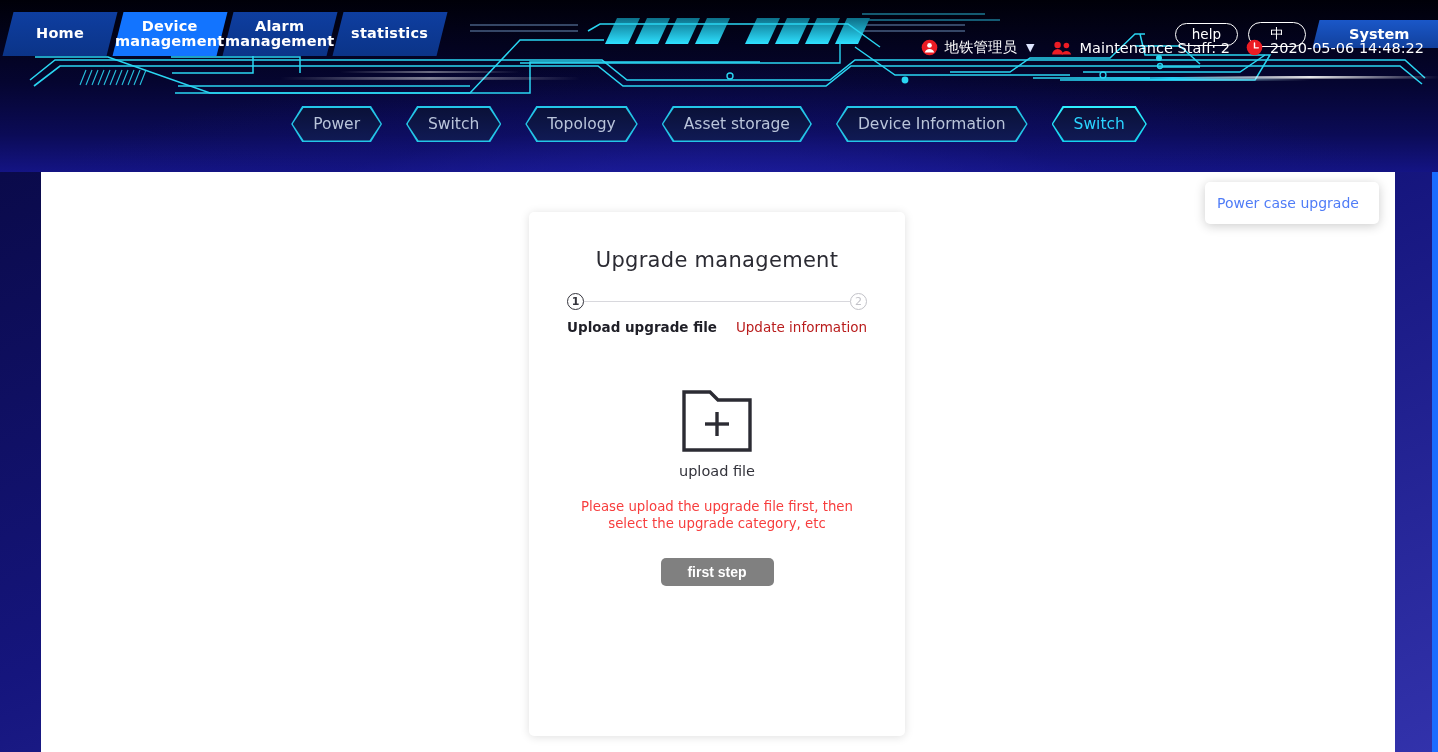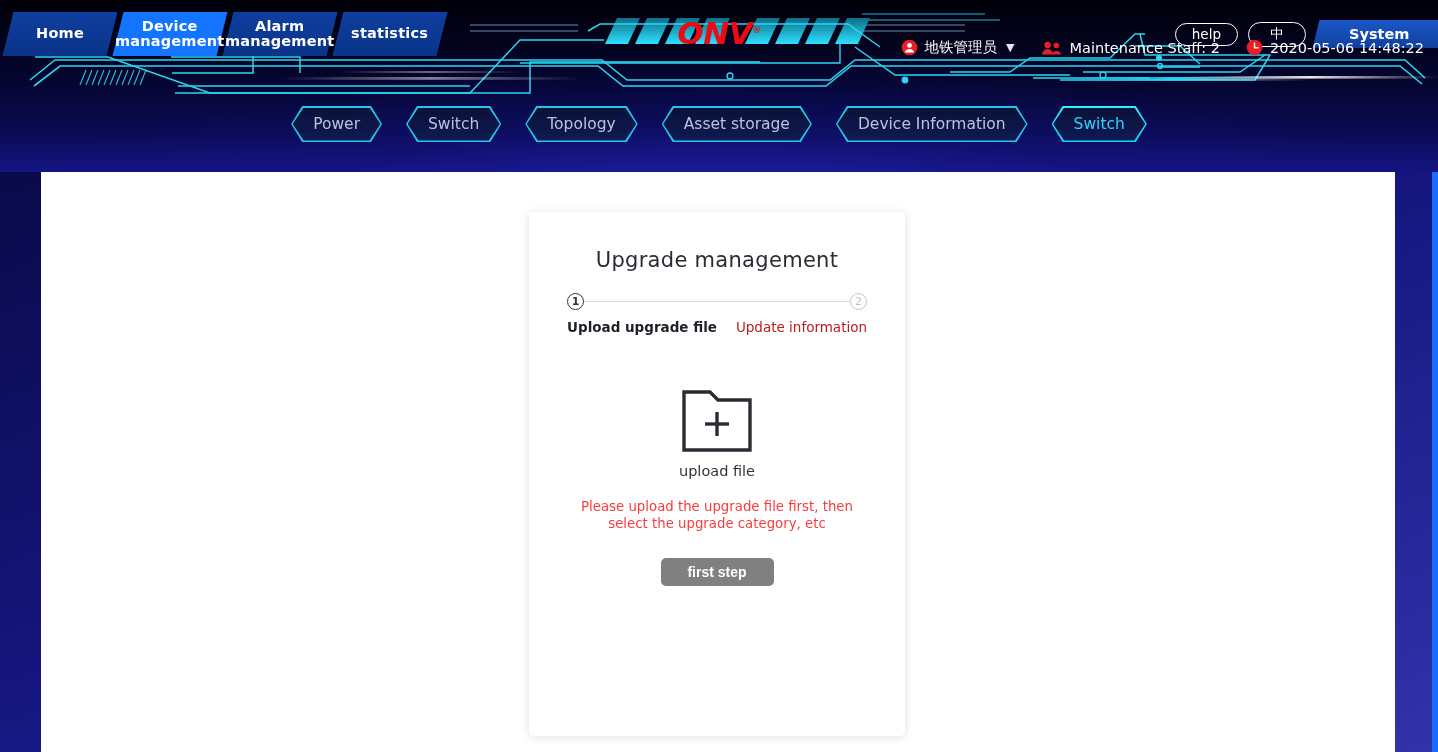--- a/index.html
+++ b/index.html
@@ -54,21 +54,21 @@
   .sysbtn{
     transform:skewX(-14deg);
     background:linear-gradient(180deg,#1a57c8 0%,#11409c 100%);
     color:#fff; font-size:14.5px; font-weight:bold;
     height:28px; width:126px; display:flex; align-items:center; justify-content:center;
     cursor:pointer; margin-right:-4px;
   }
   .sysbtn span{ transform:skewX(14deg); }
 
   
-  .hdr-info { position:absolute; right:14px; top:38px; display:flex; align-items:center; gap:26px; z-index:6; color:#ffffff; font-size:14.5px; }
+  .hdr-info { position:absolute; right:14px; top:38px; display:flex; align-items:center; gap:16px; z-index:6; color:#ffffff; font-size:14.5px; }
   .hdr-info .grp{ display:flex; align-items:center; gap:7px; white-space:nowrap; }
   .ico-red{ color:#ec1c24; display:inline-flex; align-items:center; }
   .caret{ color:#dfe6ff; font-size:11px; margin-left:2px; }
 
   
   .logo-wrap{ position:absolute; left:0; right:0; top:14px; display:flex; flex-direction:column; align-items:center; z-index:5; }
   .logo-text{
     color:#ee0a14; font-size:31px; font-weight:bold; font-style:italic;
     letter-spacing:-0.5px; line-height:1; margin-top:4px; position:relative;
     font-family:"DejaVu Sans", sans-serif;
@@ -271,25 +271,20 @@
       <span>
         <span>Alarm</span><br>
         <span>management</span>
       </span>
     </div>
     <div class="ptab w4">
       <span>statistics</span>
     </div>
   </nav>
 
-  <div class="logo-wrap">
-    <div class="logo-text">
-      <span>ONV</span><sup>®</sup>
-    </div>
-  </div>
 
   <div class="hdr-right">
     <div class="pill">help</div>
     <div class="pill">中</div>
     <div class="sysbtn">
       <span>System</span>
     </div>
   </div>
 
   <div class="hdr-info">
@@ -351,20 +346,23 @@
       <div class="inner"></div>
       <span>Switch</span>
     </div>
   </nav>
 </div>
 
 <div class="page-bg"></div>
 
 <div class="content">
 
+  <div class="float-panel">
+    <span>Power case upgrade</span>
+  </div>
 
   <div class="card">
     <div class="card-title">Upgrade management</div>
 
     <div class="steps">
       <div class="step-row">
         <div class="circ">1</div>
         <div class="line"></div>
         <div class="circ dim">2</div>
       </div>

